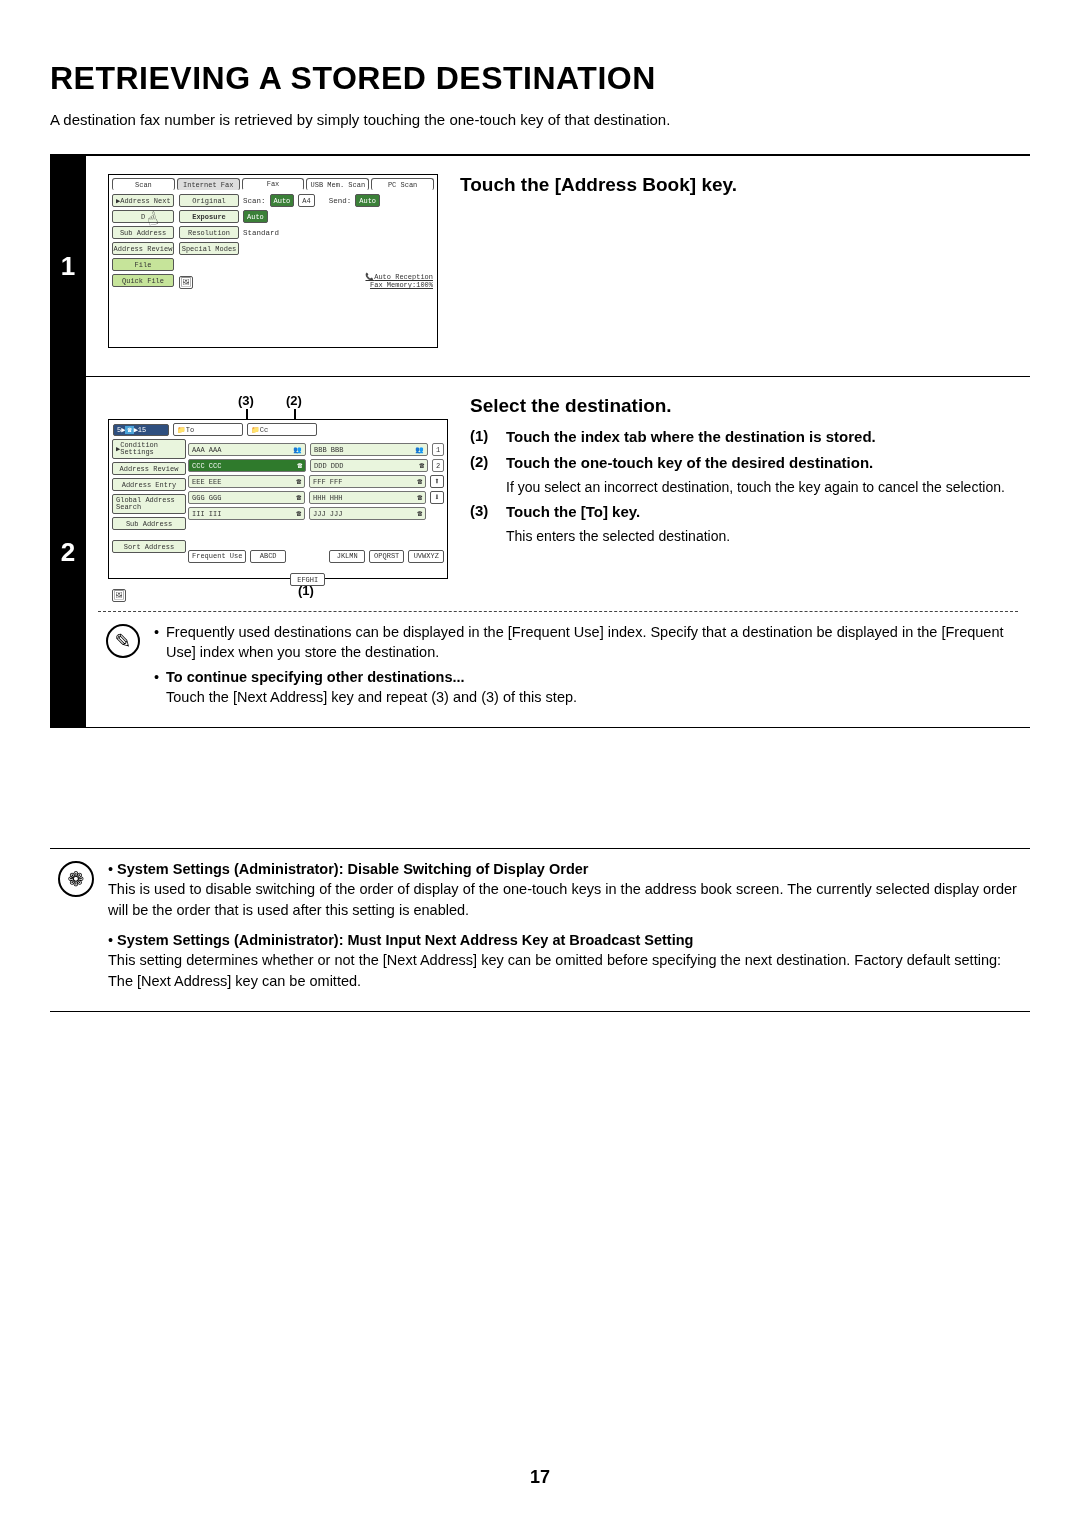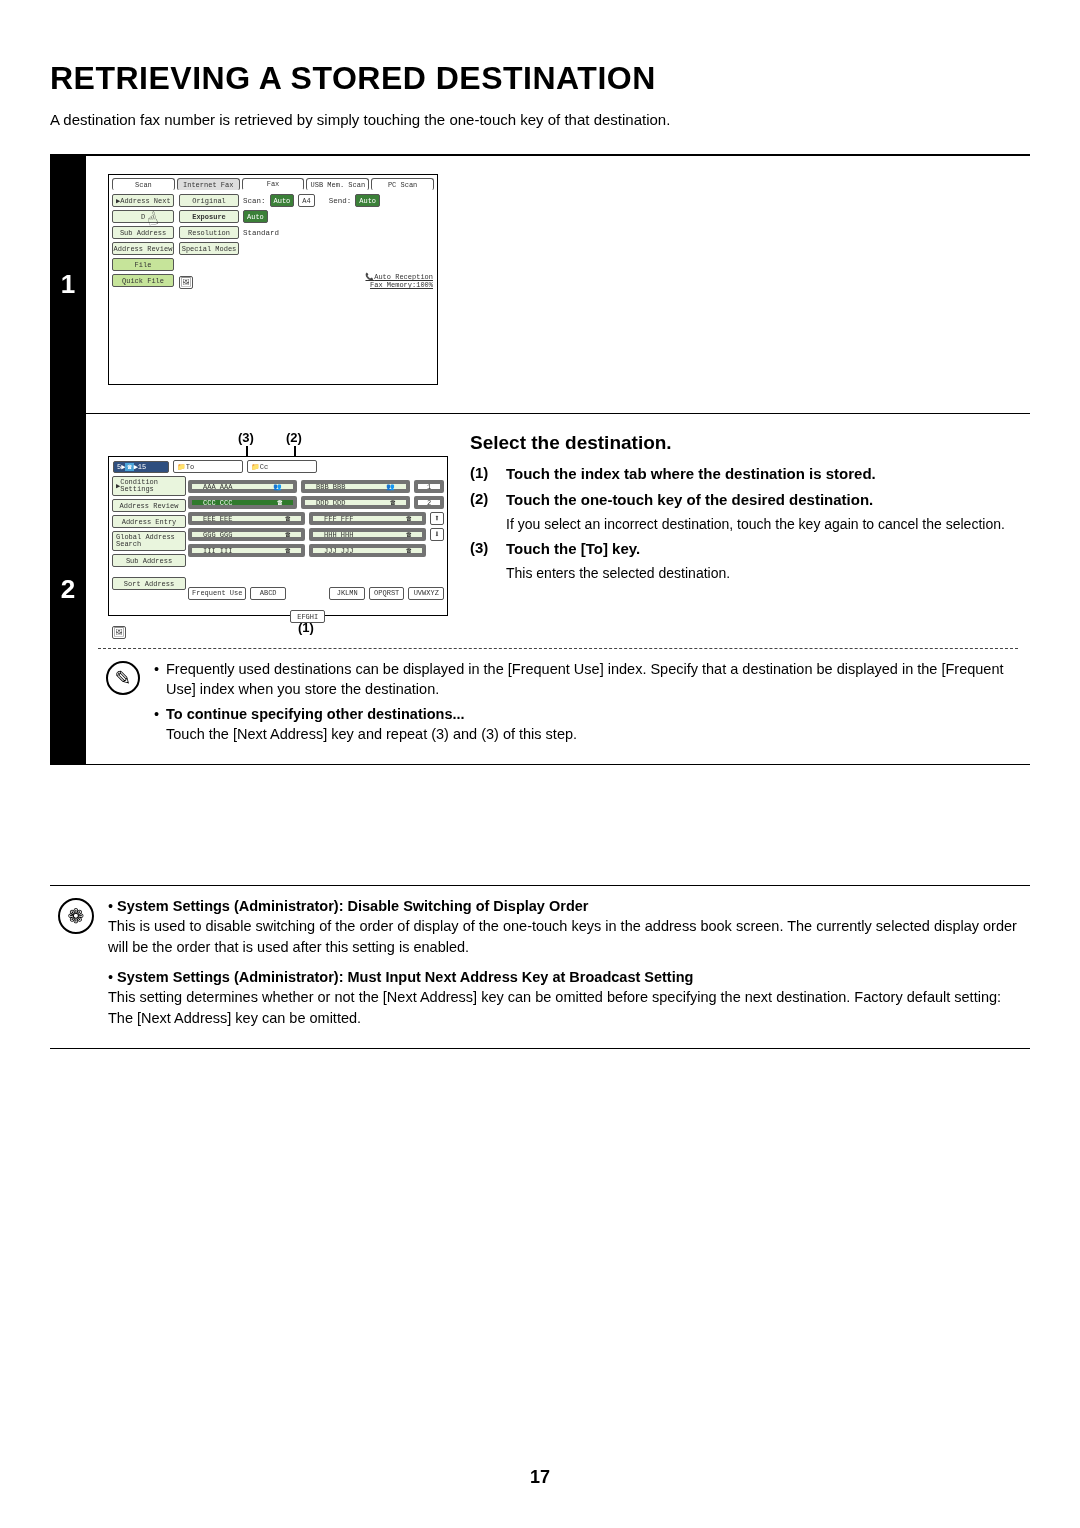--- a/index.html
+++ b/index.html
@@ -36,21 +36,21 @@
     align-items: center;
     justify-content: center;
   }
   .step-content { flex: 1; padding: 18px 12px 18px 22px; display:flex; gap:22px; }
   .step1 .step-content { padding-bottom: 28px; }
   .screenshot-box {
     border: 1px solid #000;
     position: relative;
     background: #fff;
   }
-  .screenshot1 { width: 330px; height: 211px; }
+  .screenshot1 { width: 330px; height: 174px; }
   .screenshot2-wrap { position: relative; width: 340px; height: 200px; }
   .step-right { flex:1; }
   .step-heading { font-size: 19px; font-weight: bold; margin-bottom: 10px; }
   .sub-list { }
   .sub-item { display:flex; gap:10px; margin-bottom:6px; }
   .sub-num { font-weight: bold; font-size:15px; width:26px; flex:none; }
   .sub-body { flex:1; font-size:15px; line-height:1.35; }
   .sub-body-bold { font-weight: bold; }
   .sub-note { font-weight: normal; font-size:14px; margin-top:4px; margin-left:0; }
 
@@ -99,21 +99,21 @@
   .btn.sel    { background:#2f4f7f; color:#fff; }
   .tabrow { display:flex; gap:2px; padding:3px 3px 0 3px; }
   .tabrow .btn { flex:1; height:12px; border-bottom:none; border-top-left-radius:3px; border-top-right-radius:3px; }
   .sidecol { display:flex; flex-direction:column; gap:3px; width:68px; padding:4px 3px; }
   .sidecol .btn { width:100%; }
   .pointer-hand {
     position:absolute; font-size:18px; color:#333;
     transform: rotate(-15deg);
   }
   .row { display:flex; gap:4px; align-items:center; }
-  .cell { border:4px solid #737373; height:13px; display:flex; align-items:center; padding:0 11px; background:#e9f5dd; border-radius:2px; flex:1; font-size:7px; }
+  .cell { border:1px solid #737373; height:13px; display:flex; align-items:center; padding:0 3px; background:#e9f5dd; border-radius:2px; flex:1; font-size:7px; }
   .cell.num { flex:none; width:12px; justify-content:center; background:#fff; }
   .cell.phone-ic::after { content:"☎"; margin-left:auto; font-size:8px; }
   .cell.group-ic::after { content:"👥"; margin-left:auto; font-size:7px; }
   .iconcell { border:1px solid #555; width:14px; height:13px; display:flex; align-items:center; justify-content:center; background:#fff; border-radius:2px; font-size:9px; }
   .lbls { position:absolute; font-weight:bold; font-size:13px; font-family:Arial; }
   .callout   { position:absolute; width:1.5px; background:#000; }
   .callout-dot { position:absolute; width:8px; height:8px; background:#000; border-radius:50%; }
 
   .step2-dark-strip {
     width:36px; background:#000;
@@ -183,20 +183,23 @@
               <span style="font-size:7px; text-align:right;text-decoration:underline;">
                 📞<span>Auto Reception</span><br>
                 <span>Fax Memory:100%</span>
               </span>
             </div>
           </div>
         </div>
         <span class="pointer-hand" style="left:38px; top:33px;">☝</span>
       </div>
 
+      <div class="step-right">
+        <div class="step-heading">Touch the [Address Book] key.</div>
+      </div>
     </div>
   </div>
 
   <div style="display:flex;">
     <div class="step2-dark-strip"></div>
     <div style="flex:1;">
         <div class="step-hr-bottom"></div>
       </div>
   </div>
 

